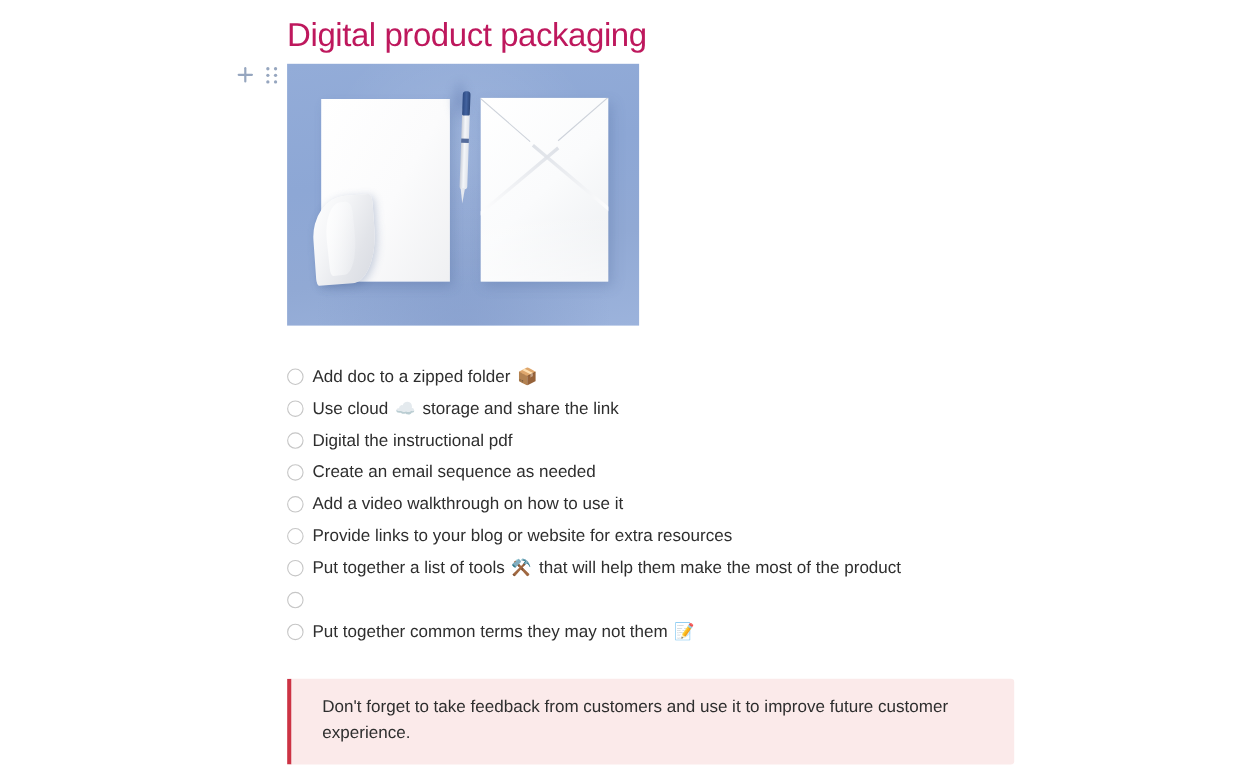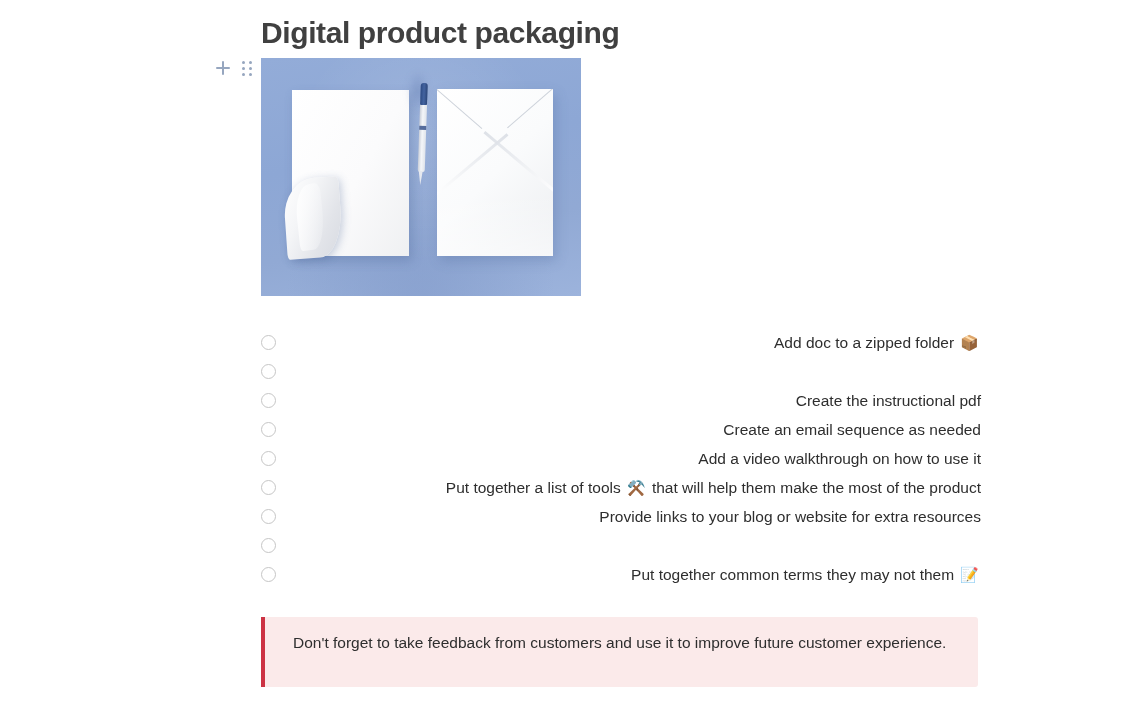--- a/index.html
+++ b/index.html
@@ -23,23 +23,23 @@
     width: 1127px;
     height: 706px;
   }
 
   
   .doc-title {
     position: absolute;
     left: 261px;
     top: 14px;
     font-size: 30px;
-    font-weight: bold;
+    font-weight: normal;
     letter-spacing: -0.4px;
-    color: #404040;
+    color: #be185d;
     line-height: 38px;
     white-space: nowrap;
   }
 
   
   .block-controls {
     position: absolute;
     left: 214px;
     top: 59px;
     width: 44px;
@@ -230,21 +230,20 @@
     position: absolute;
     left: 261px;
     top: 328px;
     width: 720px;
   }
   .check-item {
     display: flex;
     align-items: center;
     height: 29px;
     cursor: pointer;
-    justify-content: space-between;
   }
   .checkbox {
     width: 15px;
     height: 15px;
     border: 1.5px solid #c6c6c6;
     border-radius: 50%;
     box-sizing: border-box;
     flex: 0 0 auto;
     background: #fff;
     margin-right: 8px;
@@ -258,21 +257,21 @@
   .check-label .emo {
     font-size: 15px;
     padding: 0 2px;
   }
 
   
   .callout {
     position: absolute;
     left: 261px;
     top: 617px;
-    width: 717px;
+    width: 661px;
     min-height: 70px;
     background: #fbeaea;
     border-left: 4px solid #cc3344;
     border-radius: 0 3px 3px 0;
     box-sizing: border-box;
     padding: 14px 22px 16px 28px;
   }
   .callout-text {
     font-size: 15.5px;
     line-height: 24px;
@@ -323,40 +322,41 @@
     </div>
   </div>
 
   <div class="checklist" id="checklist">
       <div class="check-item">
         <div class="checkbox"></div>
         <div class="check-label"><span>Add doc to a zipped folder</span><span class="emo"> 📦</span></div>
       </div>
       <div class="check-item">
         <div class="checkbox"></div>
-      </div>
-      <div class="check-item">
-        <div class="checkbox"></div>
-        <div class="check-label"><span>Create the instructional pdf</span></div>
+        <div class="check-label"><span>Use cloud</span><span class="emo"> ☁️</span><span> storage and share the link</span></div>
+      </div>
+      <div class="check-item">
+        <div class="checkbox"></div>
+        <div class="check-label"><span>Digital the instructional pdf</span></div>
       </div>
       <div class="check-item">
         <div class="checkbox"></div>
         <div class="check-label"><span>Create an email sequence as needed</span></div>
       </div>
       <div class="check-item">
         <div class="checkbox"></div>
         <div class="check-label"><span>Add a video walkthrough on how to use it</span></div>
       </div>
       <div class="check-item">
         <div class="checkbox"></div>
+        <div class="check-label"><span>Provide links to your blog or website for extra resources</span></div>
+      </div>
+      <div class="check-item">
+        <div class="checkbox"></div>
         <div class="check-label"><span>Put together a list of tools</span><span class="emo"> ⚒️</span><span> that will help them make the most of the product</span></div>
-      </div>
-      <div class="check-item">
-        <div class="checkbox"></div>
-        <div class="check-label"><span>Provide links to your blog or website for extra resources</span></div>
       </div>
       <div class="check-item">
         <div class="checkbox"></div>
       </div>
       <div class="check-item">
         <div class="checkbox"></div>
         <div class="check-label"><span>Put together common terms they may not them</span><span class="emo"> 📝</span></div>
       </div>
     </div>
 

